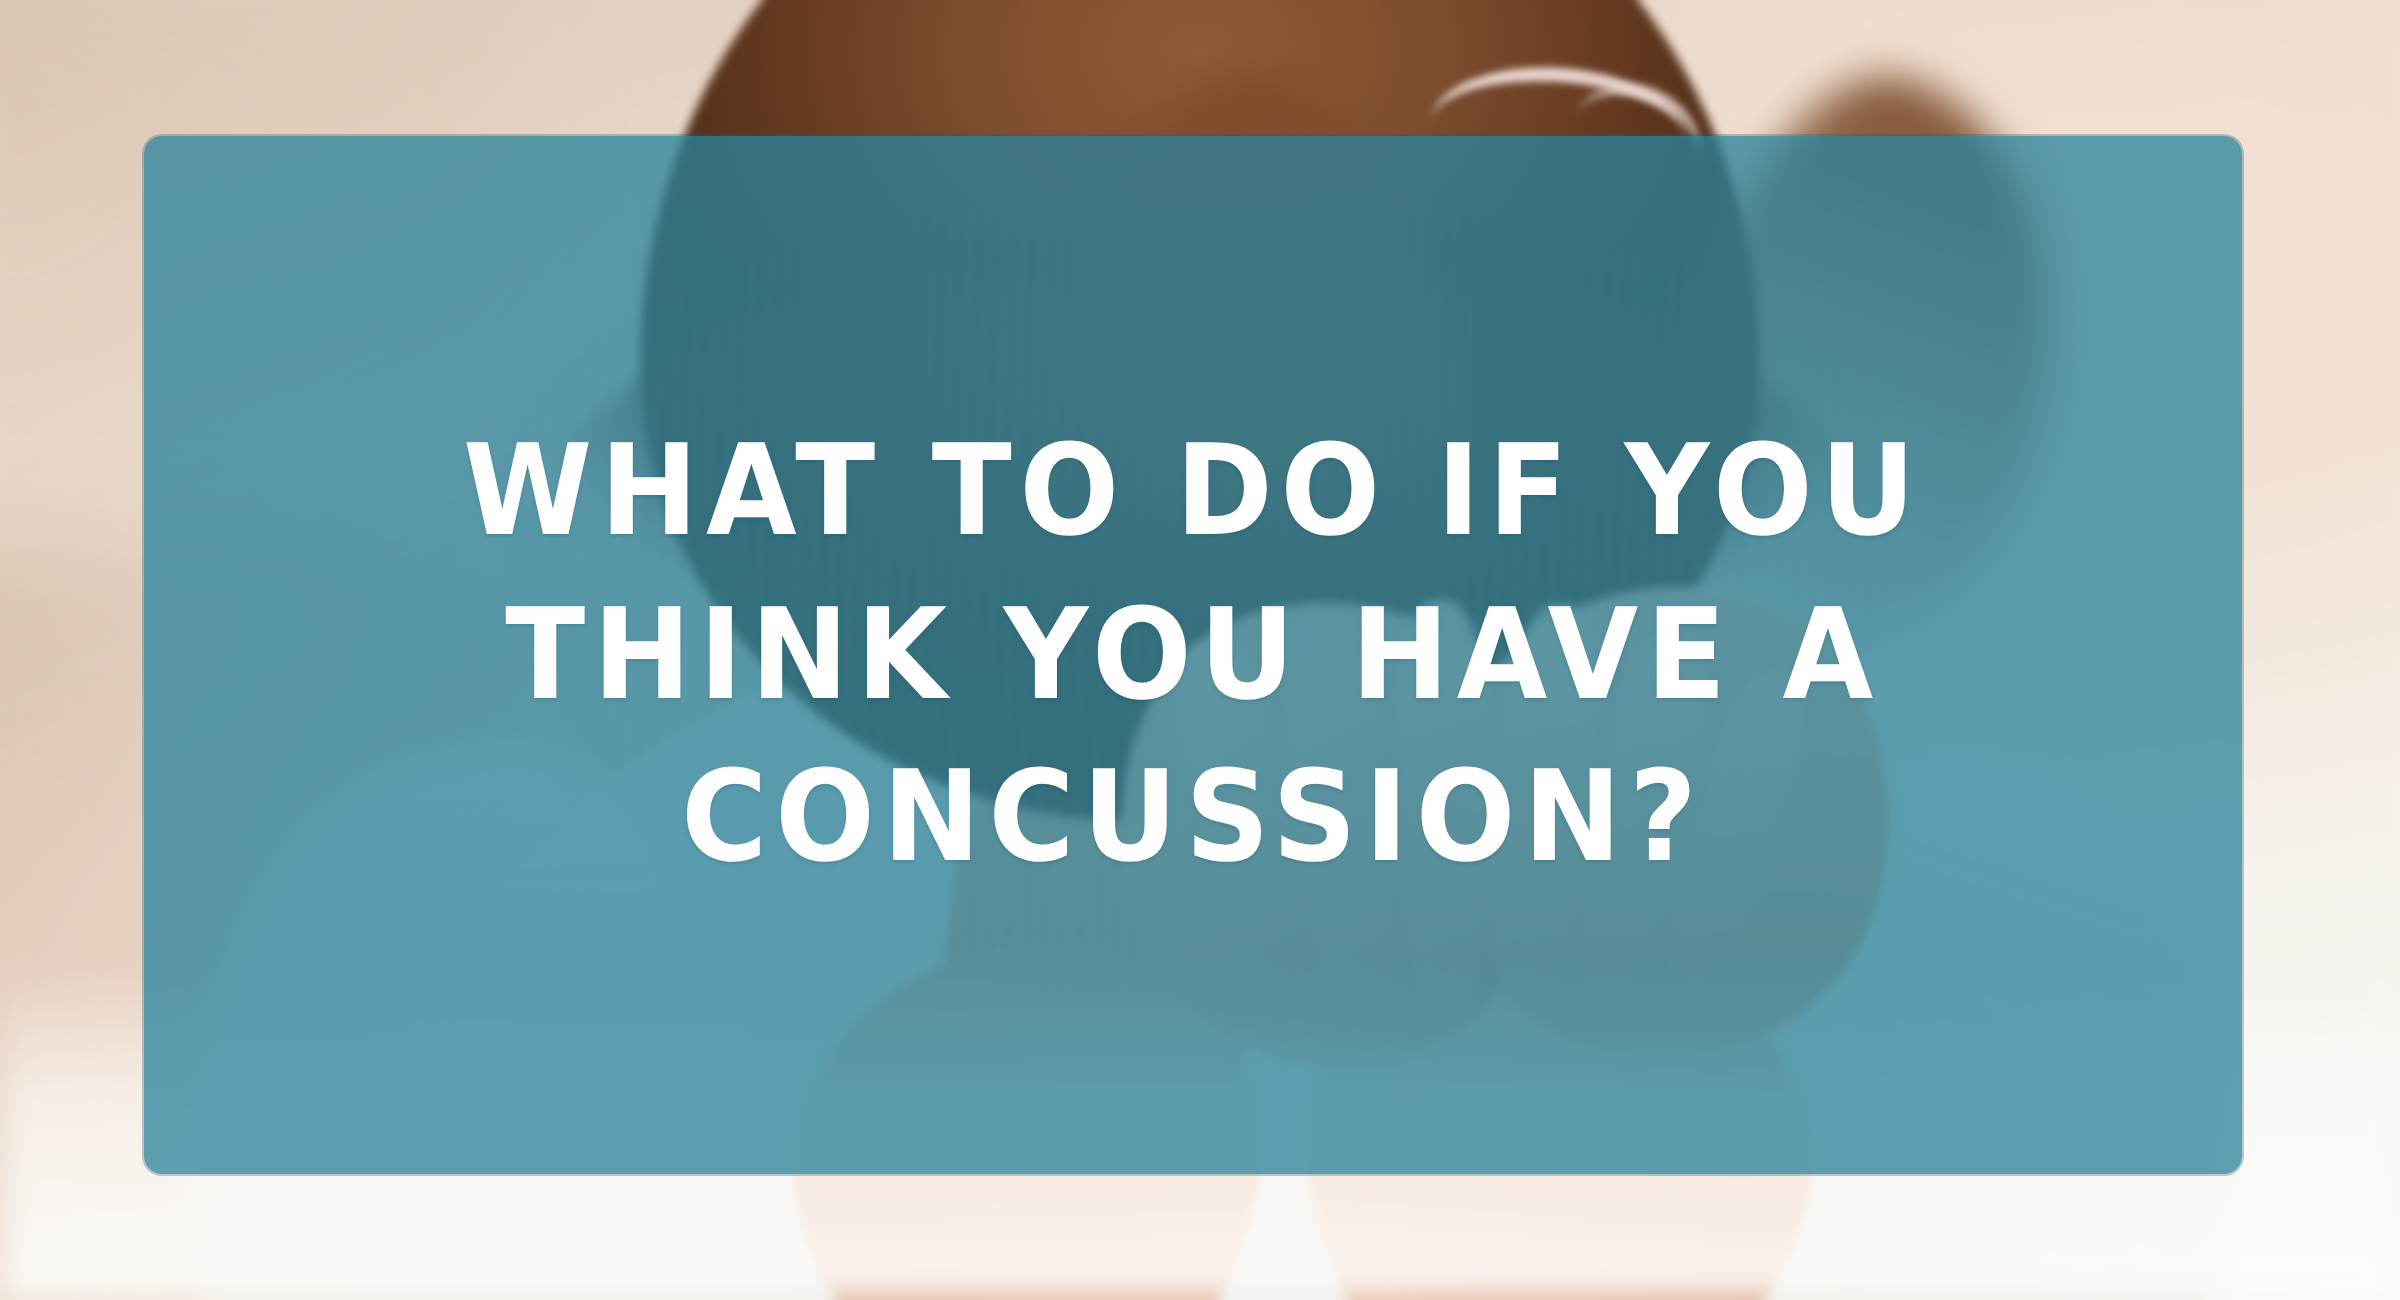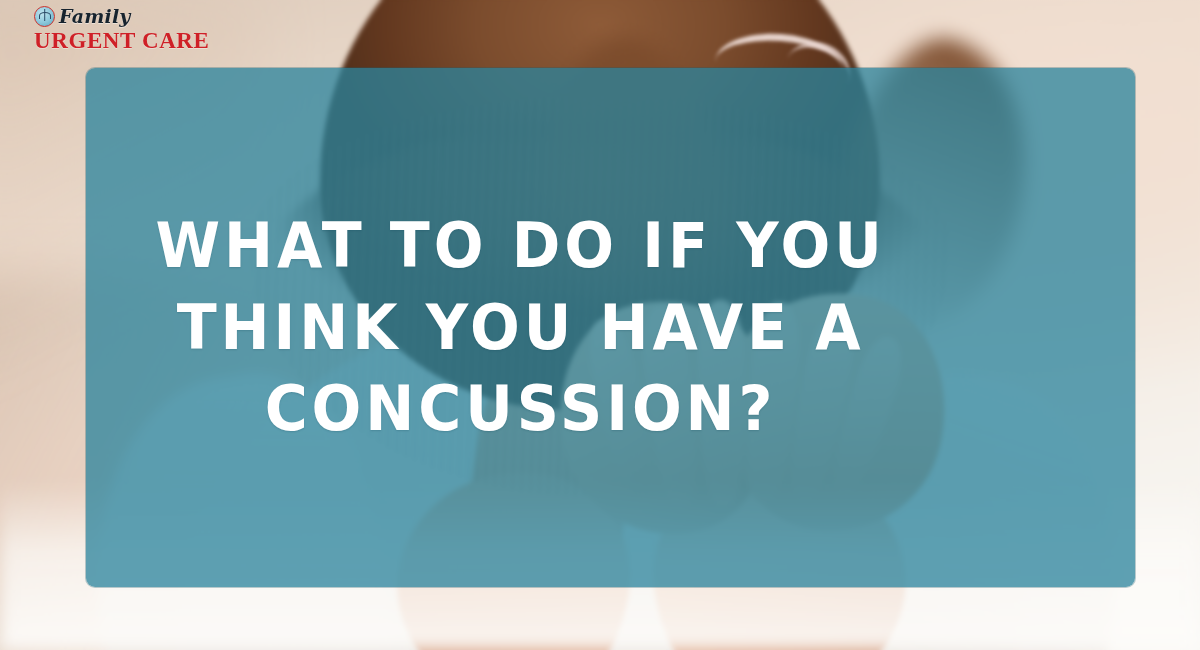--- a/index.html
+++ b/index.html
@@ -249,29 +249,30 @@
   .photo-soft {
     position: absolute;
     inset: 0;
     backdrop-filter: blur(1px);
     pointer-events: none;
   }
 
   
   .overlay-card {
     position: absolute;
-    left: 86px;
+    left: 72px;
     top: 68px;
     width: 1049px;
     height: 519px;
     border-radius: 9px;
     background: rgba(44,132,156, 0.76);
     box-shadow: 0 0 0 1px rgba(30,92,110,0.30);
     display: flex;
     align-items: center;
+    justify-content: center;
   }
 
   .headline {
     margin: 0;
     padding: 0 42px;
     color: #ffffff;
     text-align: center;
     font-family: "DejaVu Sans", sans-serif;
     font-weight: 700;
     font-size: 63px;
@@ -392,21 +393,14 @@
   </div>
 
   <div class="overlay-card">
     <h1 class="headline">
       <span class="hl-line">WHAT TO DO IF YOU</span>
       <span class="hl-line">THINK YOU HAVE A</span>
       <span class="hl-line">CONCUSSION?</span>
     </h1>
   </div>
 
-  <div class="logo">
-    <div class="logo-top">
-      <span class="logo-mark"></span>
-      <span class="logo-script">Family</span>
-    </div>
-    <div class="logo-bottom">URGENT CARE</div>
-  </div>
 
 </div>
 
 </body></html>

